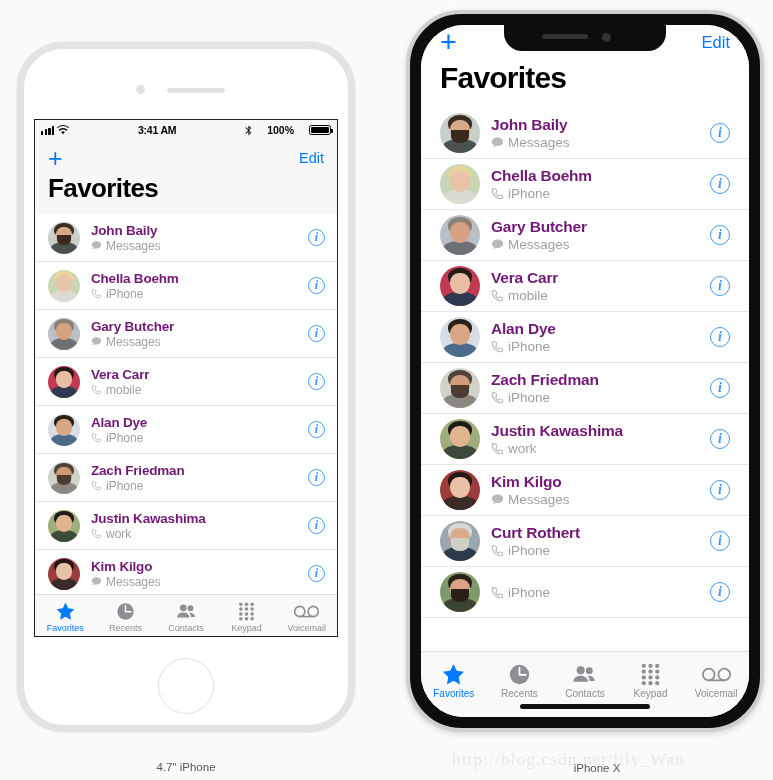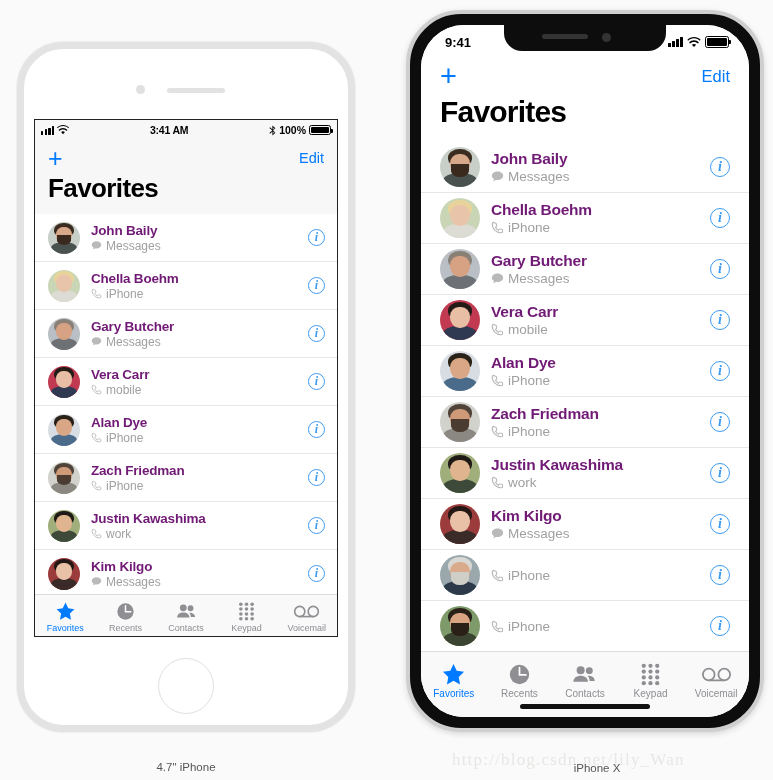--- a/index.html
+++ b/index.html
@@ -75,21 +75,21 @@
   .sb47 {
     height: 20px; flex: none;
     display: flex; align-items: center;
     padding: 0 6px;
     font-size: 10.5px; font-weight: bold;
     color: #000;
     background: #f7f7f7;
   }
   .sb47-left { display: flex; align-items: center; gap: 3px; }
   .sb47-mid { flex: 1; text-align: center; letter-spacing: -0.2px; }
-  .sb47-right { display: flex; align-items: center; gap: 3px; }
+  .sb47-right { display: flex; align-items: center; gap: 15px; }
 
   .bars { display: flex; align-items: flex-end; gap: 1.2px; height: 9px; }
   .bars i { display: block; width: 2.4px; background: #000; border-radius: .5px; }
   .bars i:nth-child(1) { height: 3.5px; }
   .bars i:nth-child(2) { height: 5.2px; }
   .bars i:nth-child(3) { height: 7px; }
   .bars i:nth-child(4) { height: 8.8px; }
 
   .batt {
     width: 22px; height: 10px;
@@ -564,39 +564,20 @@
 </div>
 
 <div class="phonex">
   <div class="px-screen">
 
     <div class="notch">
       <div class="notch-speaker"></div>
       <div class="notch-cam"></div>
     </div>
 
-    <div class="sbx">
-      <div>9:41</div>
-      <div class="sbx-right">
-        <span class="bars">
-            <i></i>
-            <i></i>
-            <i></i>
-            <i></i>
-          </span>
-        <svg width="14" height="11" viewBox="0 0 12 10">
-          <path d="M6 9.2 4.1 7c1-1 2.8-1 3.8 0z" fill="#000"></path>
-          <path d="M6 4.5c1.4 0 2.7.5 3.6 1.5l.9-1C9.3 3.7 7.7 3 6 3S2.7 3.7 1.5 5l.9 1C3.3 5 4.6 4.5 6 4.5z" fill="#000"></path>
-          <path d="M6 1.1c2.1 0 4 .8 5.4 2.2l.6-.9C10.4.9 8.3 0 6 0S1.6.9 0 2.4l.6.9C2 1.9 3.9 1.1 6 1.1z" fill="#000"></path>
-        </svg>
-        <span class="batt">
-            <b></b>
-          </span>
-      </div>
-    </div>
 
     <div class="navx">
       <div class="navx-row">
         <span class="plus-btn">+</span>
         <span class="edit-btn">Edit</span>
       </div>
       <div class="big-titlex">Favorites</div>
     </div>
 
     <div class="listx" id="listx">
@@ -782,20 +763,21 @@
           <span class="avatar avX">
             <span class="face">
               <span class="f-bg" style="background:#9aa8ae"></span>
               <span class="f-body" style="background:#2c3a4a"></span>
               <span class="f-hair" style="background:#d8d8d4"></span>
               <span class="f-skin" style="background:#d9ab8c"></span>
               <span class="f-beard" style="background:#cfcfc8"></span>
             </span>
           </span>
           <div class="row-text">
+            <div class="row-name">Curt Rothert</div>
             <div class="row-sub">
               <span class="sub-ico">
                 <svg width="13" height="13" viewBox="0 0 12 12">
                   <path d="M2.3 1.3c-.5 0-1 .4-1.1 1C1 4.3 2 6.8 3.6 8.4c1.6 1.6 4.1 2.6 6.1 2.4.6-.1 1-.6 1-1.1l-.1-1.2c0-.4-.3-.7-.7-.8l-1.6-.3c-.3-.1-.7.1-.9.4l-.5.8C5.8 8 4.7 7 4.1 5.8l.8-.5c.3-.2.5-.5.4-.9l-.3-1.6c-.1-.4-.4-.7-.8-.7z" fill="none" stroke="#b9b9b9" stroke-width="1"></path>
                 </svg>
               </span>
               <span>iPhone</span>
             </div>
           </div>
           <span class="info-btn infoX">i</span>

